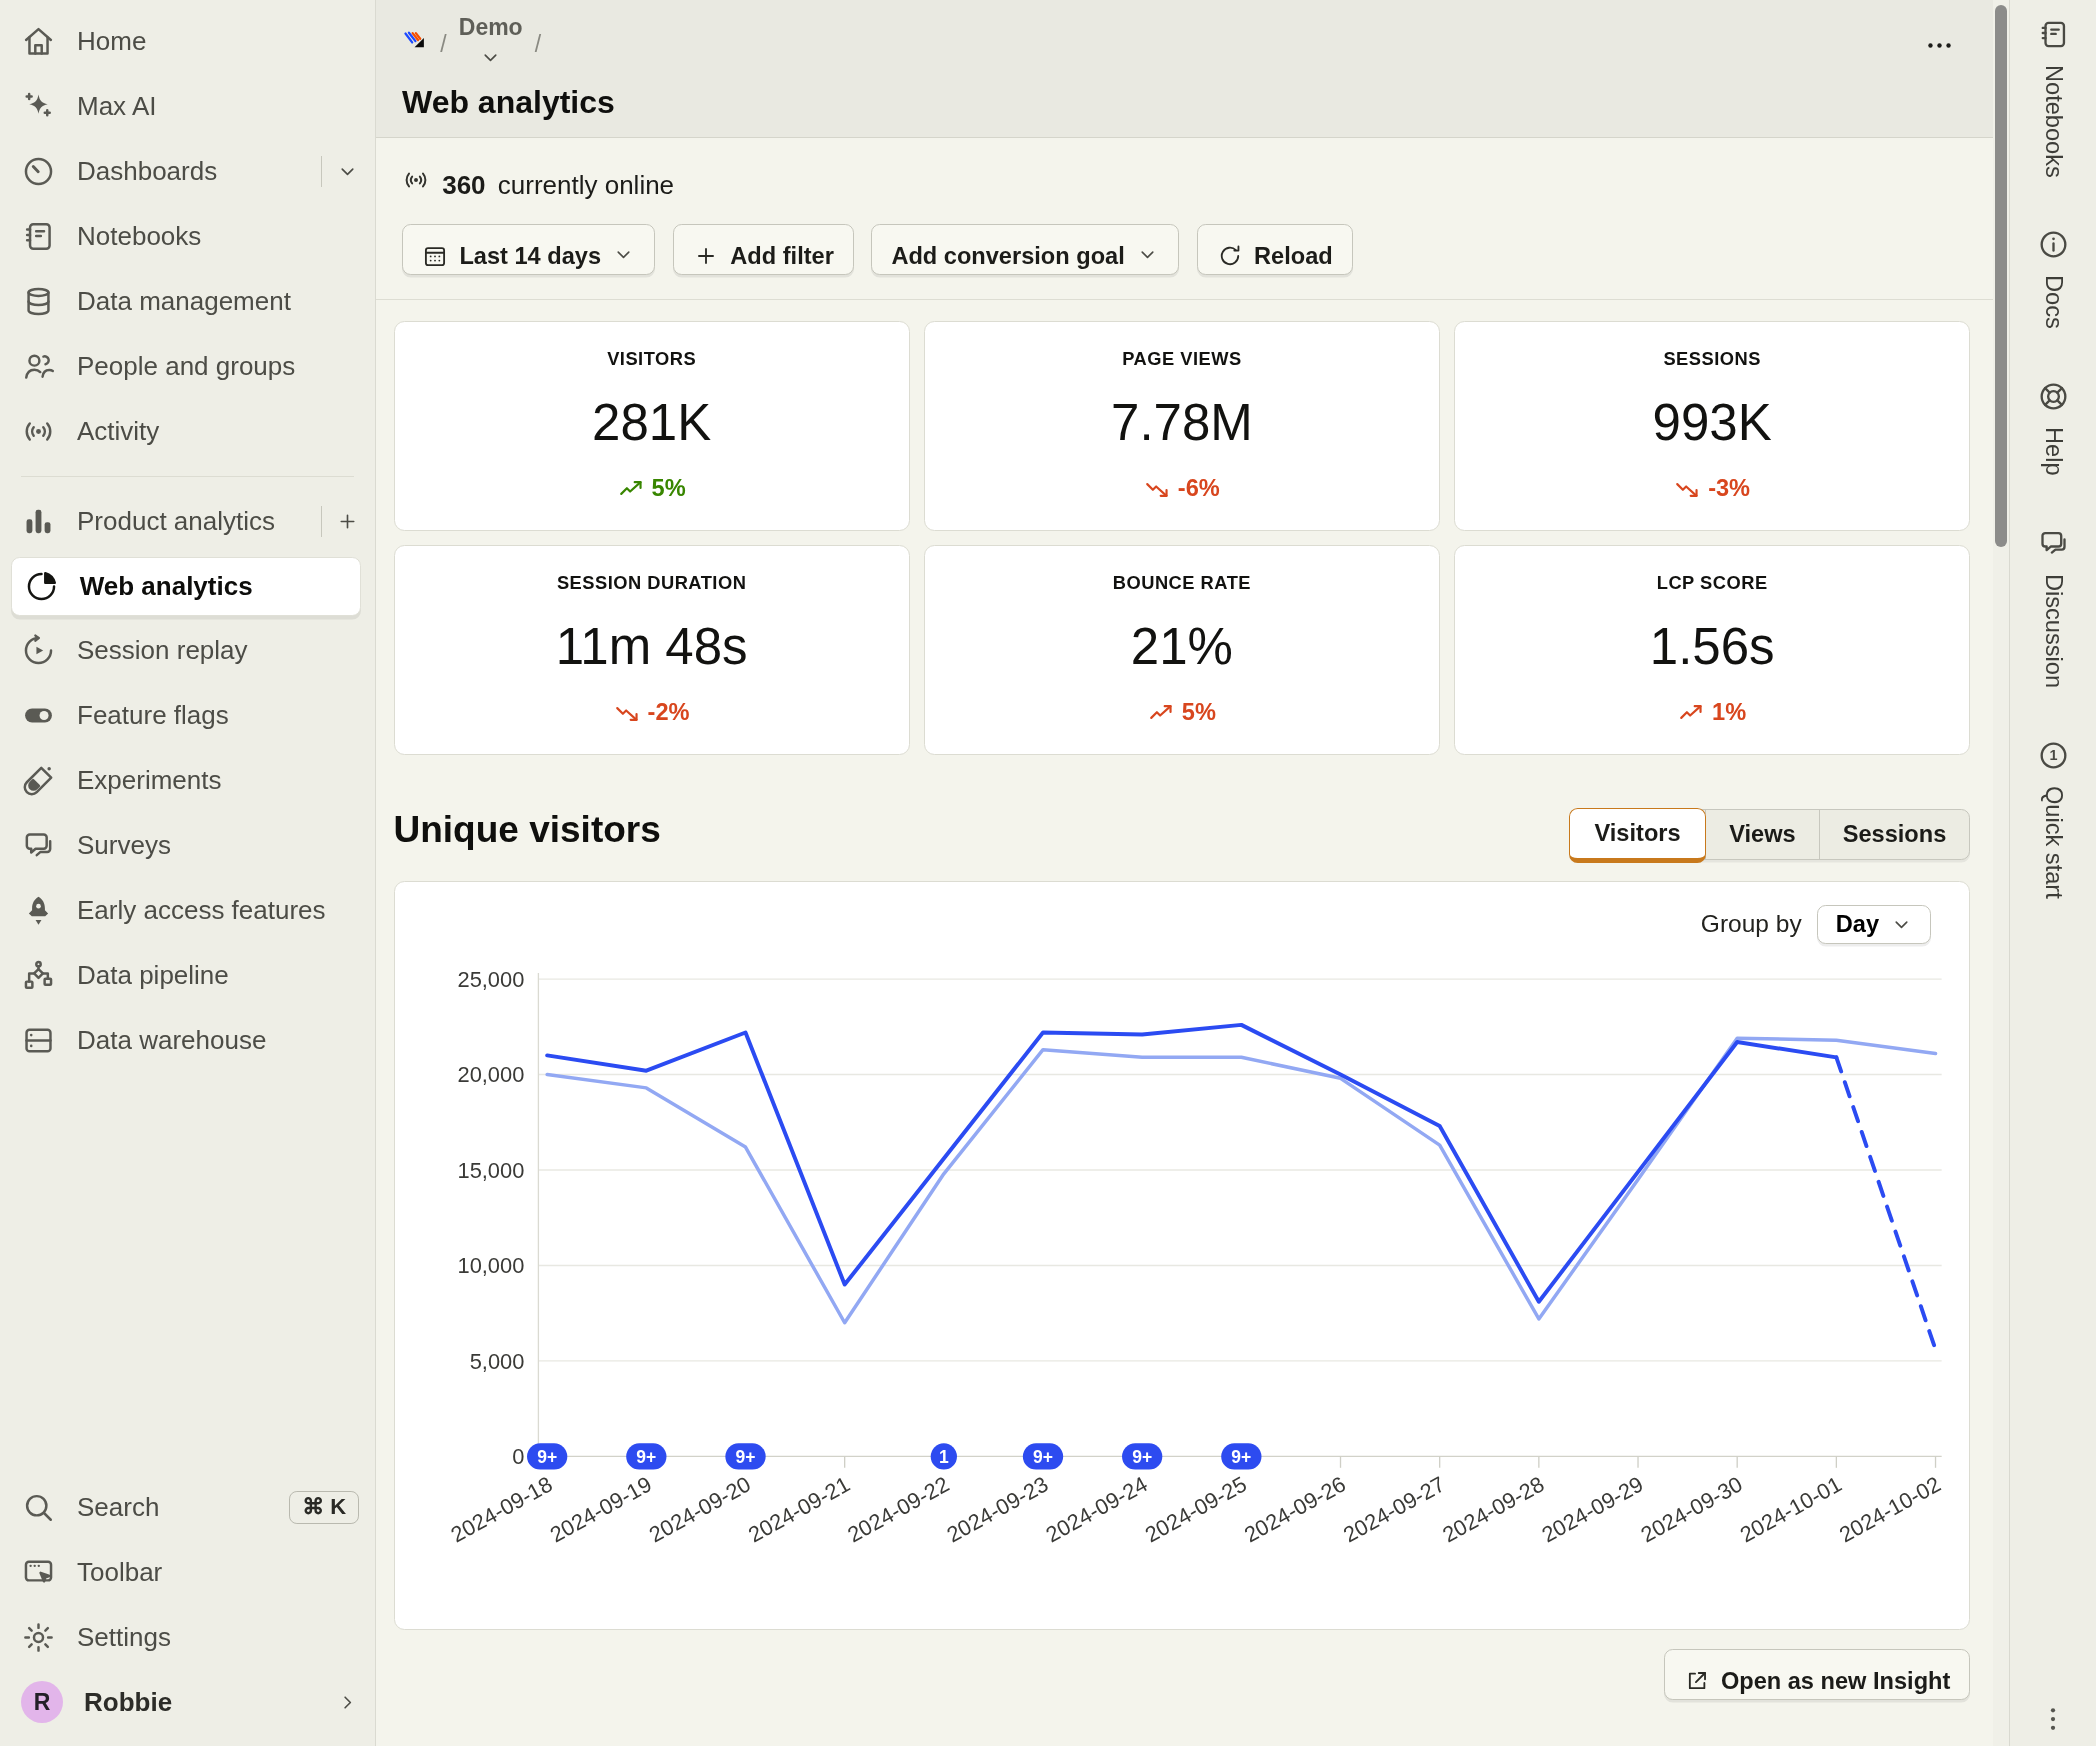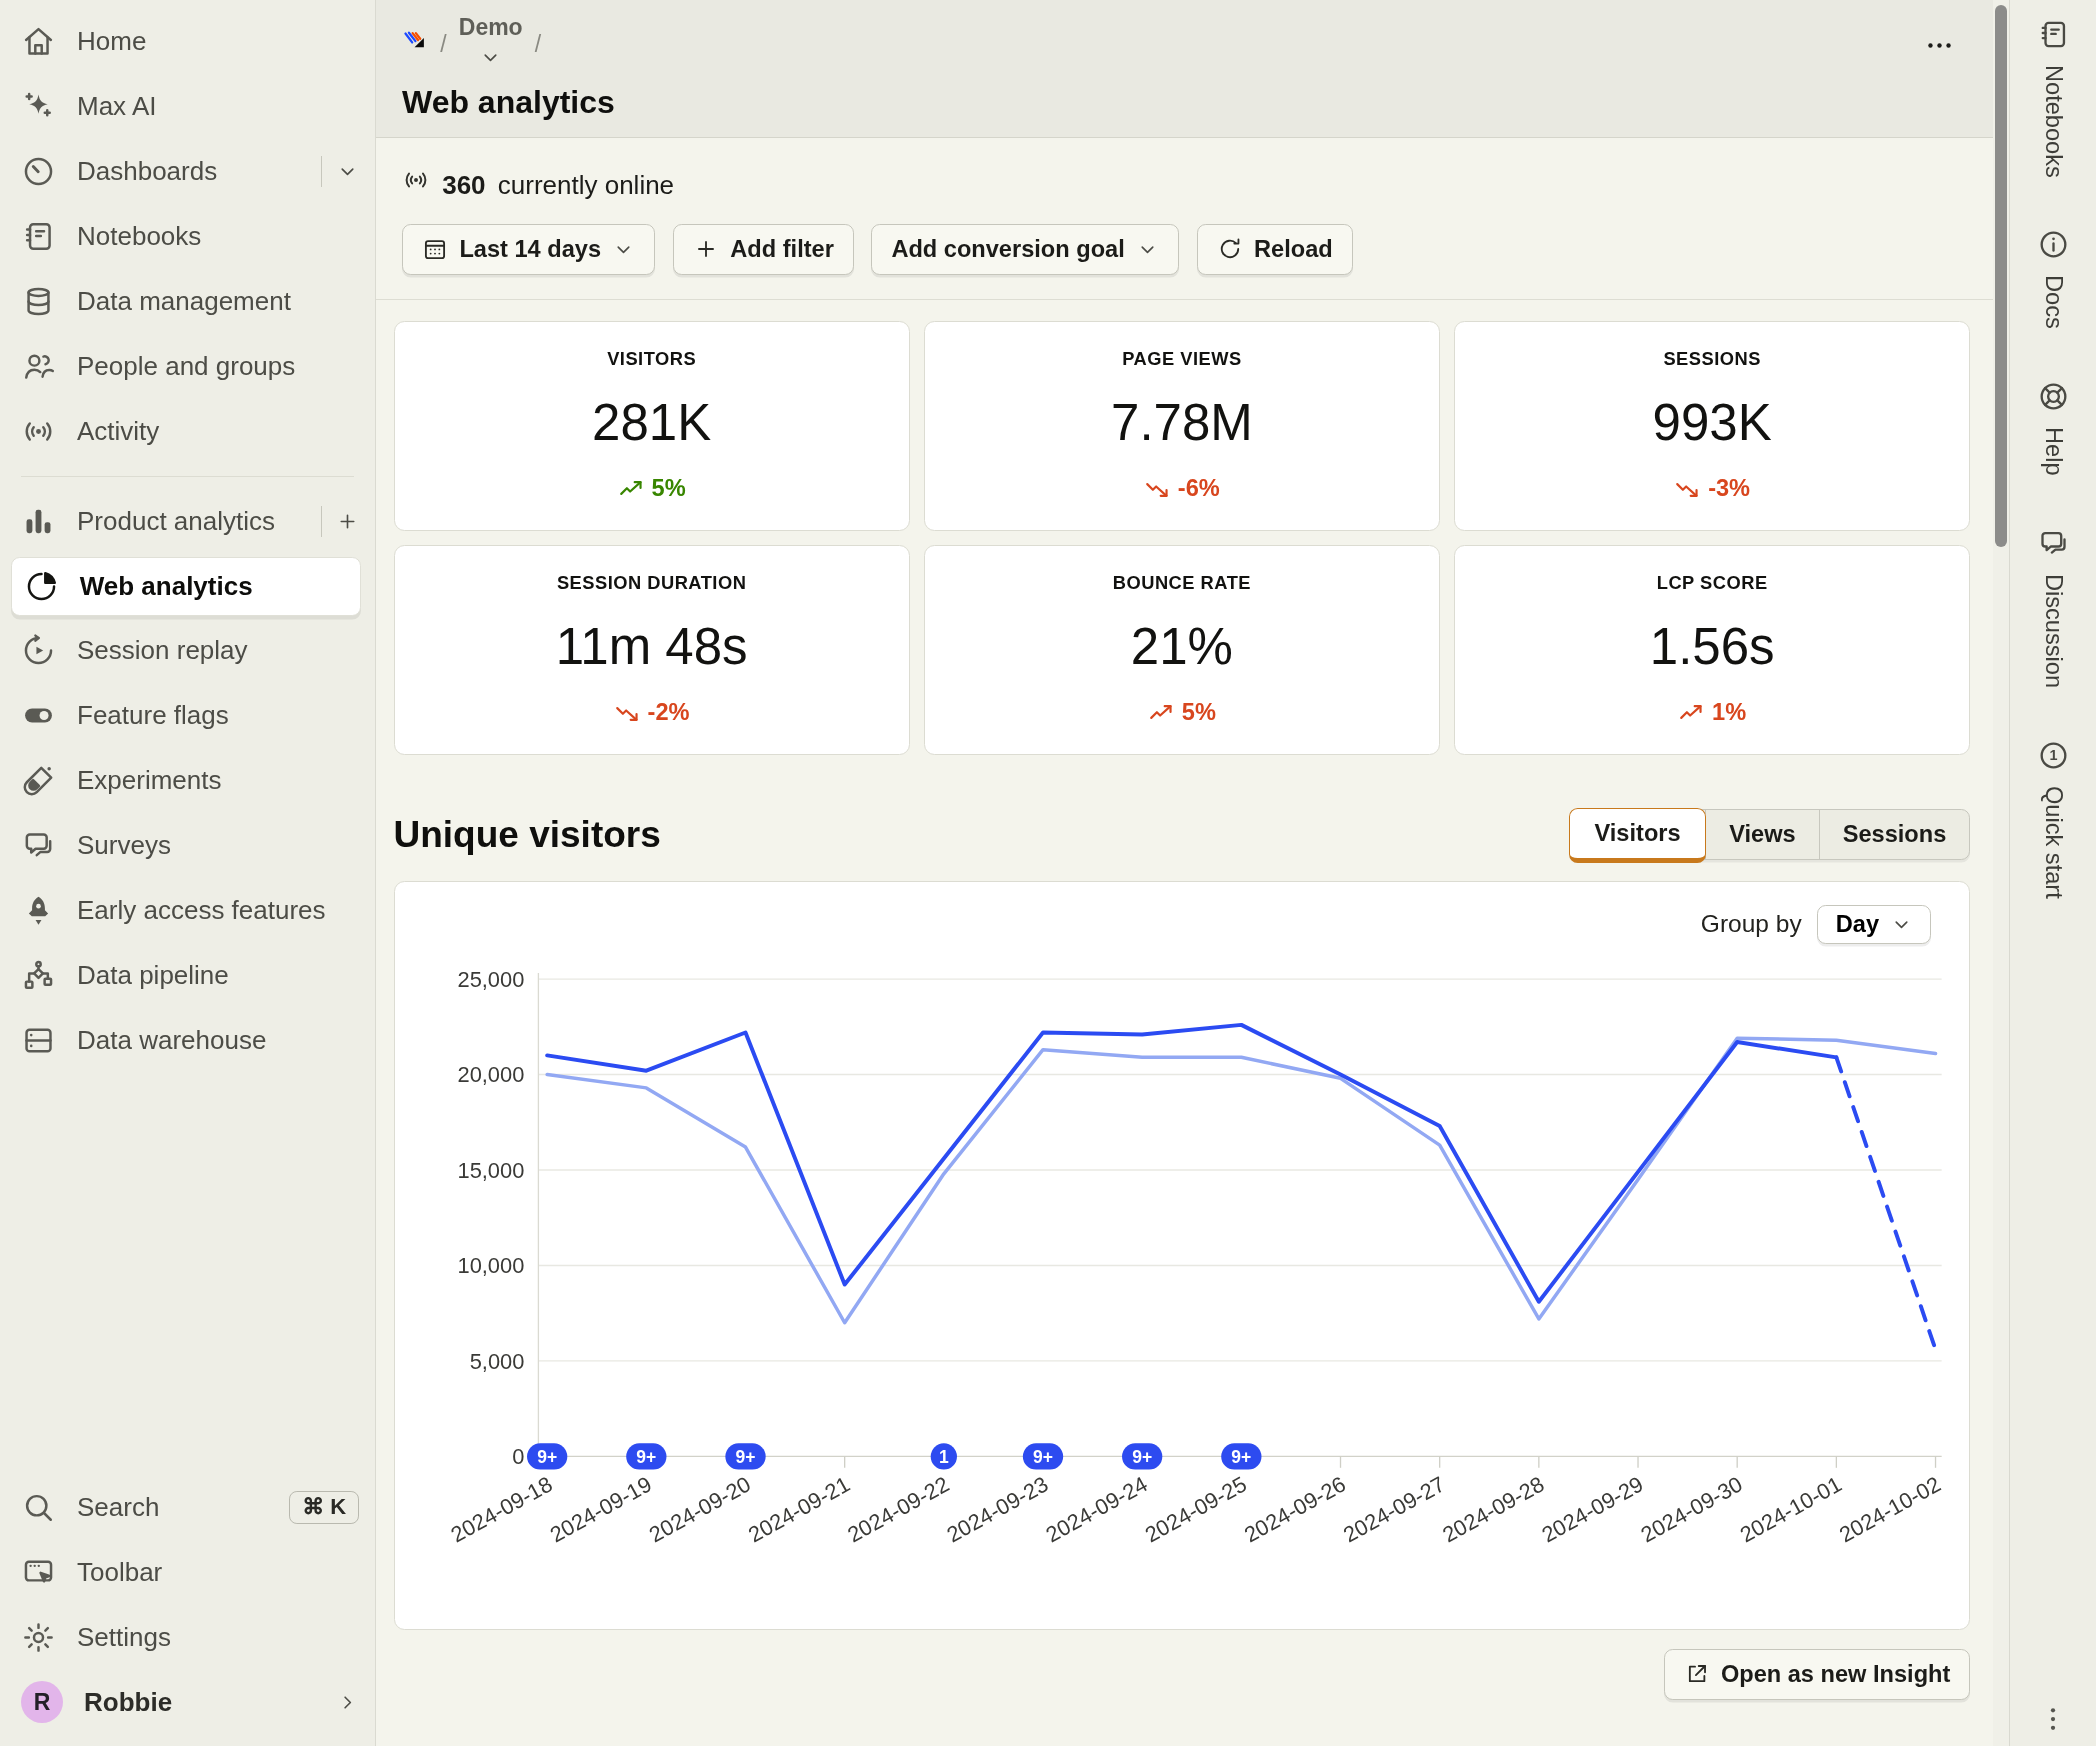--- a/index.html
+++ b/index.html
@@ -36,36 +36,36 @@
   .crumb-sep { font-weight:400; color:#8a8a82; font-size:23px; }
   .page-title { margin-top:8.7px; font-size:32px; font-weight:700; color:#0f0f0d; }
   .more-btn { position:absolute; right:38px; top:30px; background:none; border:none; cursor:pointer; }
 
   .content { flex:1; display:flex; flex-direction:column; overflow:hidden; }
   .online-row { display:flex; align-items:flex-end; gap:12.2px; font-size:26px; color:#1c1c19; padding:28px 26px 23px; }
   .online-count { font-weight:700; }
   .ic-live { width:28px; height:28px; color:#33332e; }
 
   .filter-row { display:flex; gap:17.5px; padding:0 26px 24.5px; border-bottom:0.9px solid #ddddd3; }
-  .btn { display:inline-flex; align-items:center; gap:11.4px; background:#f8f8f1; border:0.9px solid #c6c6bc;
-         border-radius:8.7px; height:51px; padding:0 19px; font-size:23.6px; font-weight:700; color:#1c1c19;
+  .btn { display:inline-flex; align-items:flex-start; gap:11.4px; background:#f8f8f1; border:0.9px solid #c6c6bc;
+         border-radius:8.7px; height:51px; padding:18px 19px; font-size:23.6px; font-weight:700; color:#1c1c19;
          box-shadow:0 2.6px 0 rgba(0,0,0,.07); cursor:pointer; }
   .ic-btn { width:26px; height:26px; color:#2a2a25; }
   .ic-chev { width:23px; height:23px; color:#4c4c46; }
 
   .metrics { display:grid; grid-template-columns:repeat(3,1fr); gap:14px; padding:21px 23px 0 17.5px; }
   .card { background:#fff; border:0.9px solid #dcdcd2; border-radius:10.5px; height:210px;
           display:flex; flex-direction:column; align-items:center; justify-content:space-between; padding:26px 8.7px 28px; }
   .card-label { font-size:18.3px; font-weight:700; letter-spacing:0.5px; color:#121210; }
   .card-value { font-size:51px; font-weight:500; color:#121210; }
   .card-trend { display:flex; align-items:center; gap:7.9px; font-size:23.6px; font-weight:700; }
   .card-trend .ic-trend { width:26px; height:26px; }
   .good { color:#388600; } .bad { color:#d8461e; }
 
-  .section-head { display:flex; align-items:center; justify-content:space-between; padding:54px 23px 21px 17.5px; }
+  .section-head { display:flex; justify-content:space-between; padding:54px 23px 21px 17.5px; }
   .section-title { font-size:37px; font-weight:700; color:#0f0f0d; }
   .tabs { display:flex; align-items:stretch; background:#ecece3; border:0.9px solid #c7c7be; border-radius:8.7px;
           box-shadow:0 2.6px 0 rgba(0,0,0,.06); height:51px; }
   .tab { display:flex; align-items:center; padding:0 23px; font-size:23.6px; font-weight:700; color:#1b1b18;
          border-left:0.9px solid #c7c7be; background:transparent; cursor:pointer; }
   .tab:first-child { border-left:none; }
   .tab.active { background:#fff; border:1.7px solid #c8791c; border-bottom-width:5.2px; border-radius:8.7px;
                 margin:-1.7px -0.9px -3.5px -1.7px; position:relative; z-index:1; padding:0 24.5px; }
 
   .chart-card { margin:0 23px 0 17.5px; background:#fff; border:0.9px solid #dcdcd2; border-radius:10.5px; padding:5.2px 12.2px 1.7px; }

